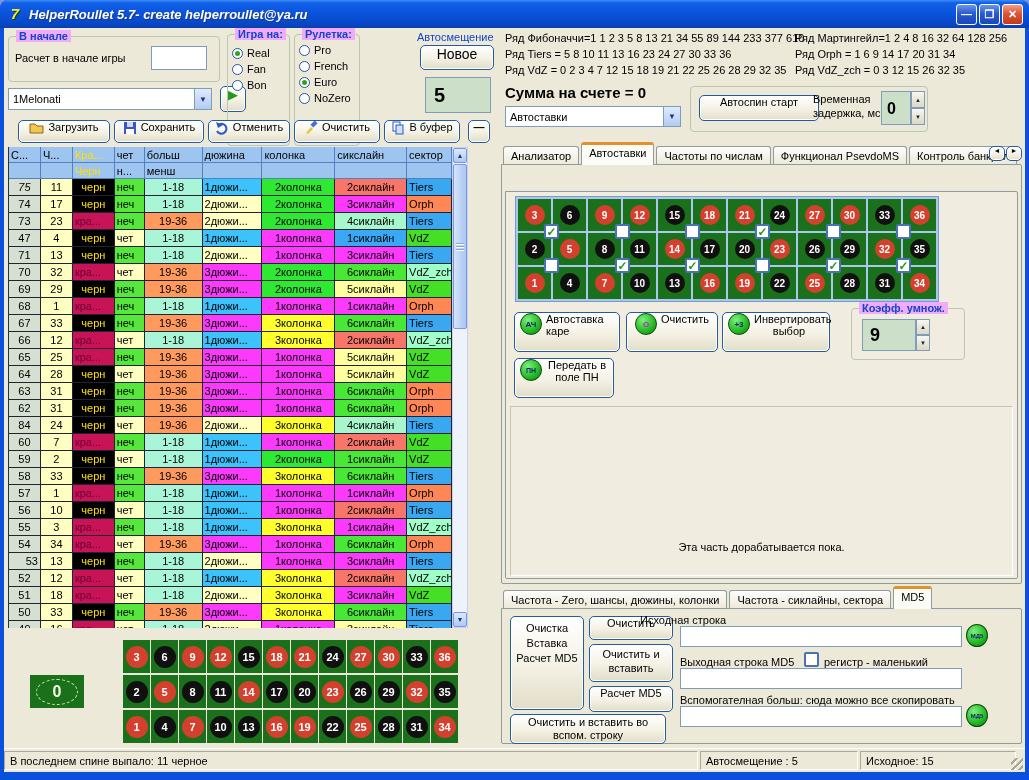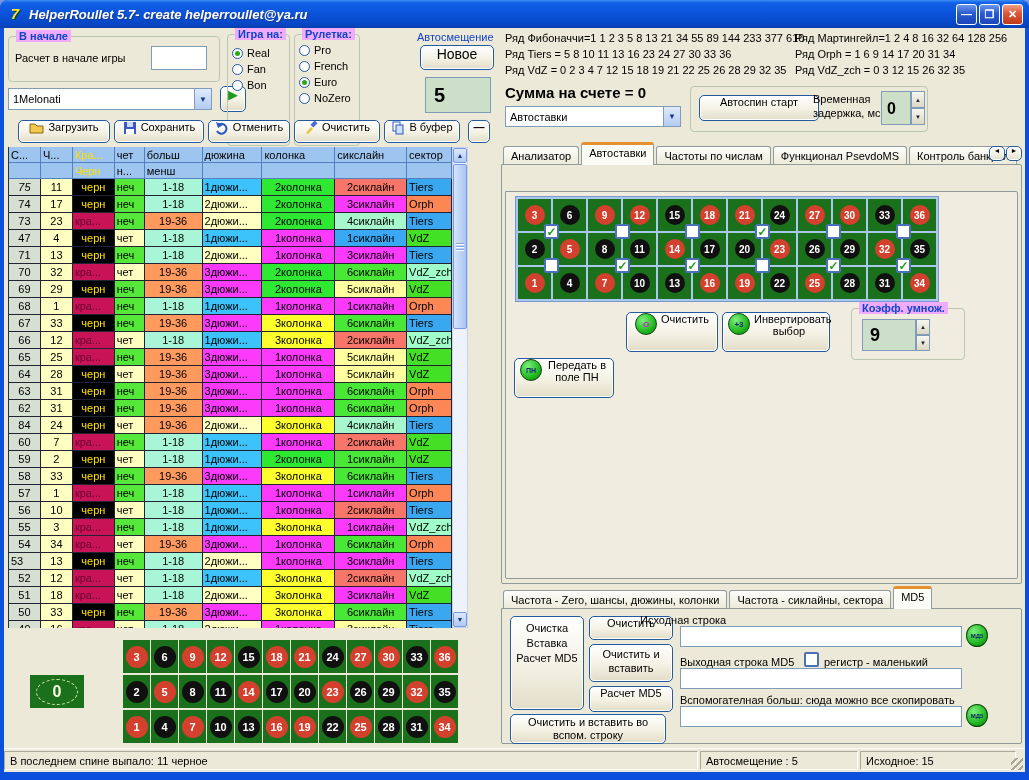--- a/index.html
+++ b/index.html
@@ -454,21 +454,21 @@
           <div class="c" style="width: 32px; background: rgb(255, 255, 194); text-align: center;">34</div>
           <div class="c" style="width: 42px; background: rgb(200, 20, 87); text-align: left; color: rgb(107, 0, 48);">кра...</div>
           <div class="c" style="width: 30px; background: rgb(255, 255, 194); text-align: left;">чет</div>
           <div class="c" style="width: 58px; background: rgb(255, 154, 94); text-align: center;">19-36</div>
           <div class="c" style="width: 60px; background: rgb(251, 58, 251); text-align: left;">3дюжи...</div>
           <div class="c" style="width: 73px; background: rgb(251, 58, 251); text-align: center;">1колонка</div>
           <div class="c" style="width: 72px; background: rgb(74, 232, 54); text-align: center;">6сиклайн</div>
           <div class="c" style="width: 45px; background: rgb(255, 135, 86); text-align: left;">Orph</div>
         </div>
         <div class="hrow">
-          <div class="c" style="width: 32px; background: rgb(214, 224, 210); text-align: left;">53</div>
+          <div class="c" style="width: 32px; background: rgb(214, 224, 210); text-align: right;">53</div>
           <div class="c" style="width: 32px; background: rgb(255, 255, 194); text-align: center;">13</div>
           <div class="c" style="width: 42px; background: rgb(0, 0, 0); text-align: center; color: rgb(255, 224, 0);">черн</div>
           <div class="c" style="width: 30px; background: rgb(85, 232, 58); text-align: left;">неч</div>
           <div class="c" style="width: 58px; background: rgb(168, 245, 216); text-align: center;">1-18</div>
           <div class="c" style="width: 60px; background: rgb(255, 255, 194); text-align: left;">2дюжи...</div>
           <div class="c" style="width: 73px; background: rgb(251, 58, 251); text-align: center;">1колонка</div>
           <div class="c" style="width: 72px; background: rgb(251, 58, 251); text-align: center;">3сиклайн</div>
           <div class="c" style="width: 45px; background: rgb(58, 168, 240); text-align: left;">Tiers</div>
         </div>
         <div class="hrow">
@@ -808,20 +808,24 @@
         <div class="check abs" style="left: 822px; top: 196px; z-index: 6;"></div>
         <div class="check abs" style="left: 892px; top: 196px; z-index: 6;"></div>
         <div class="check abs" style="left: 540px; top: 230px; z-index: 6;"></div>
         <div class="check abs" style="left: 611px; top: 230px; z-index: 6;">✓</div>
         <div class="check abs" style="left: 681px; top: 230px; z-index: 6;">✓</div>
         <div class="check abs" style="left: 751px; top: 230px; z-index: 6;"></div>
         <div class="check abs" style="left: 822px; top: 230px; z-index: 6;">✓</div>
         <div class="check abs" style="left: 892px; top: 230px; z-index: 6;">✓</div>
       </div>
 
+    <div class="btn abs" style="left:510px;top:284px;width:106px;height:40px;text-align:left;">
+      <span class="gicon" style="width:22px;height:22px;font-size:8px;flex:none;">АЧ</span>
+      <span style="width:68px;">Автоставка каре</span>
+    </div>
     <div class="btn abs" style="left:622px;top:284px;width:92px;height:40px;">
       <span class="gicon" style="width:22px;height:22px;font-size:8px;flex:none;color:#c81ec8;">О</span>
       <span>Очистить</span>
     </div>
     <div class="btn abs" style="left:718px;top:284px;width:108px;height:40px;">
       <span class="gicon" style="width:22px;height:22px;font-size:8px;flex:none;">+3</span>
       <span style="width:70px;">Инвертировать выбор</span>
     </div>
     <div class="gb" style="left:832px;top:280px;width:114px;height:52px;margin-left:15px;">
       <span class="leg">Коэфф. умнож.</span>
@@ -831,20 +835,23 @@
       <div class="spinbox" style="left:64px;top:10px;width:14px;height:32px;">
         <div class="sp">▲</div>
         <div class="sp">▼</div>
       </div>
     </div>
     <div class="btn abs" style="left:510px;top:330px;width:100px;height:40px;">
       <span class="gicon" style="width:22px;height:22px;font-size:7px;flex:none;">ПН</span>
       <span style="width:62px;">Передать в поле ПН</span>
     </div>
 
+    <div class="abs" style="left:506px;top:378px;width:503px;height:170px;border:1px solid #c8c4b2;border-right-color:#fff;border-bottom-color:#fff;background:#f0ede0;">
+      <div style="position:absolute;left:0;right:0;bottom:22px;text-align:center;">Эта часть дорабатывается пока.</div>
+    </div>
 
     <div class="tabstrip" id="bottom-tabs" style="left:499px;top:558px;height:23px;">
         <div class="tab">Частота - Zero, шансы, дюжины, колонки</div>
         <div class="tab">Частота - сиклайны, сектора</div>
         <div class="tab active">MD5</div>
       </div>
     <div class="pane" style="left:497px;top:580px;width:521px;height:136px;"></div>
 
     <div class="btn abs" style="left:506px;top:588px;width:74px;height:94px;padding:4px;white-space:normal;line-height:15px;">
       <span>Очистка Вставка Расчет MD5</span>

